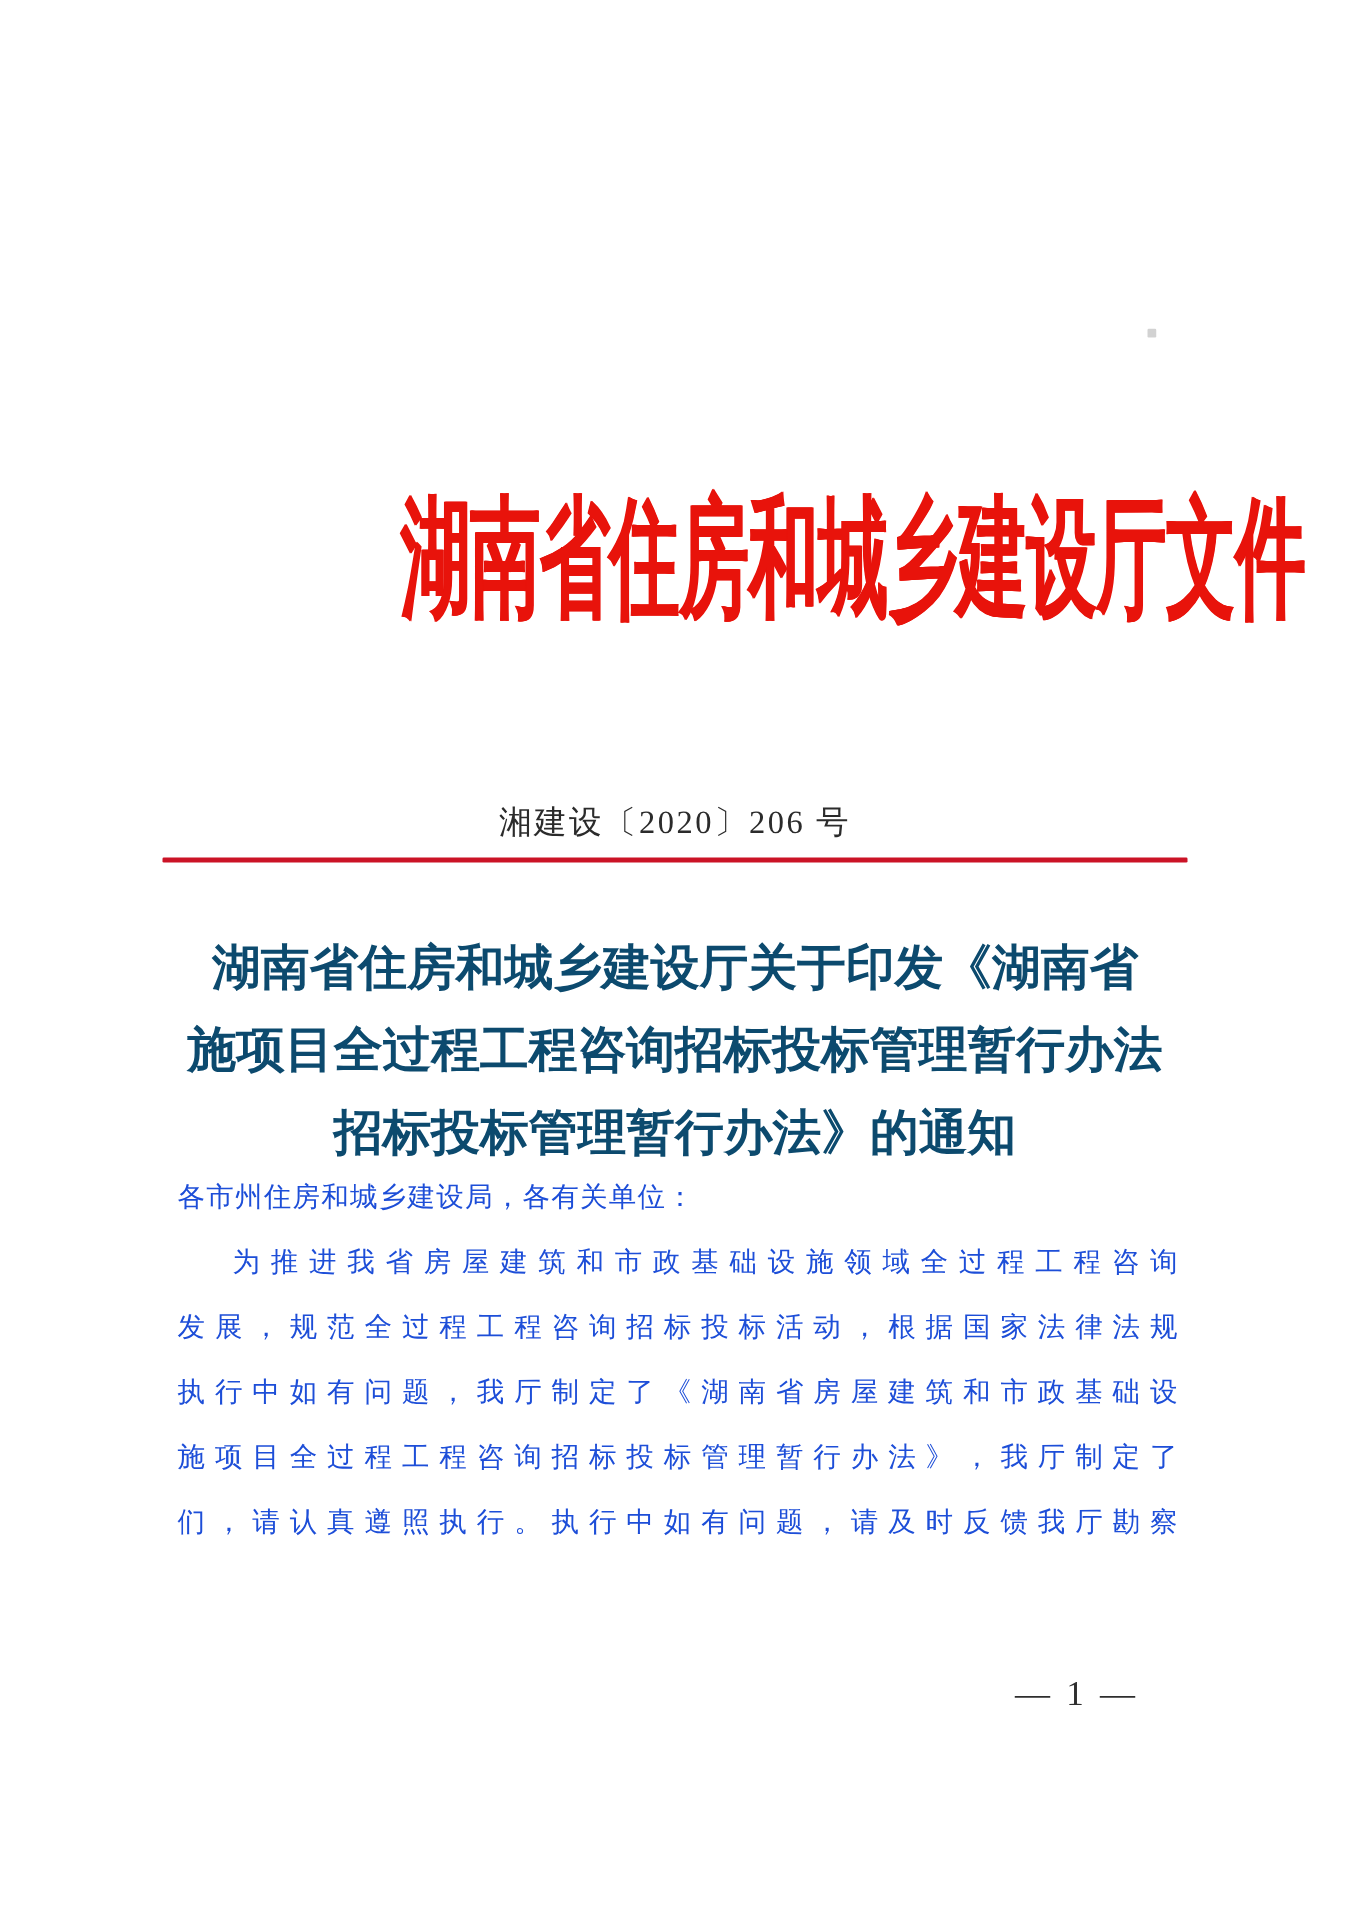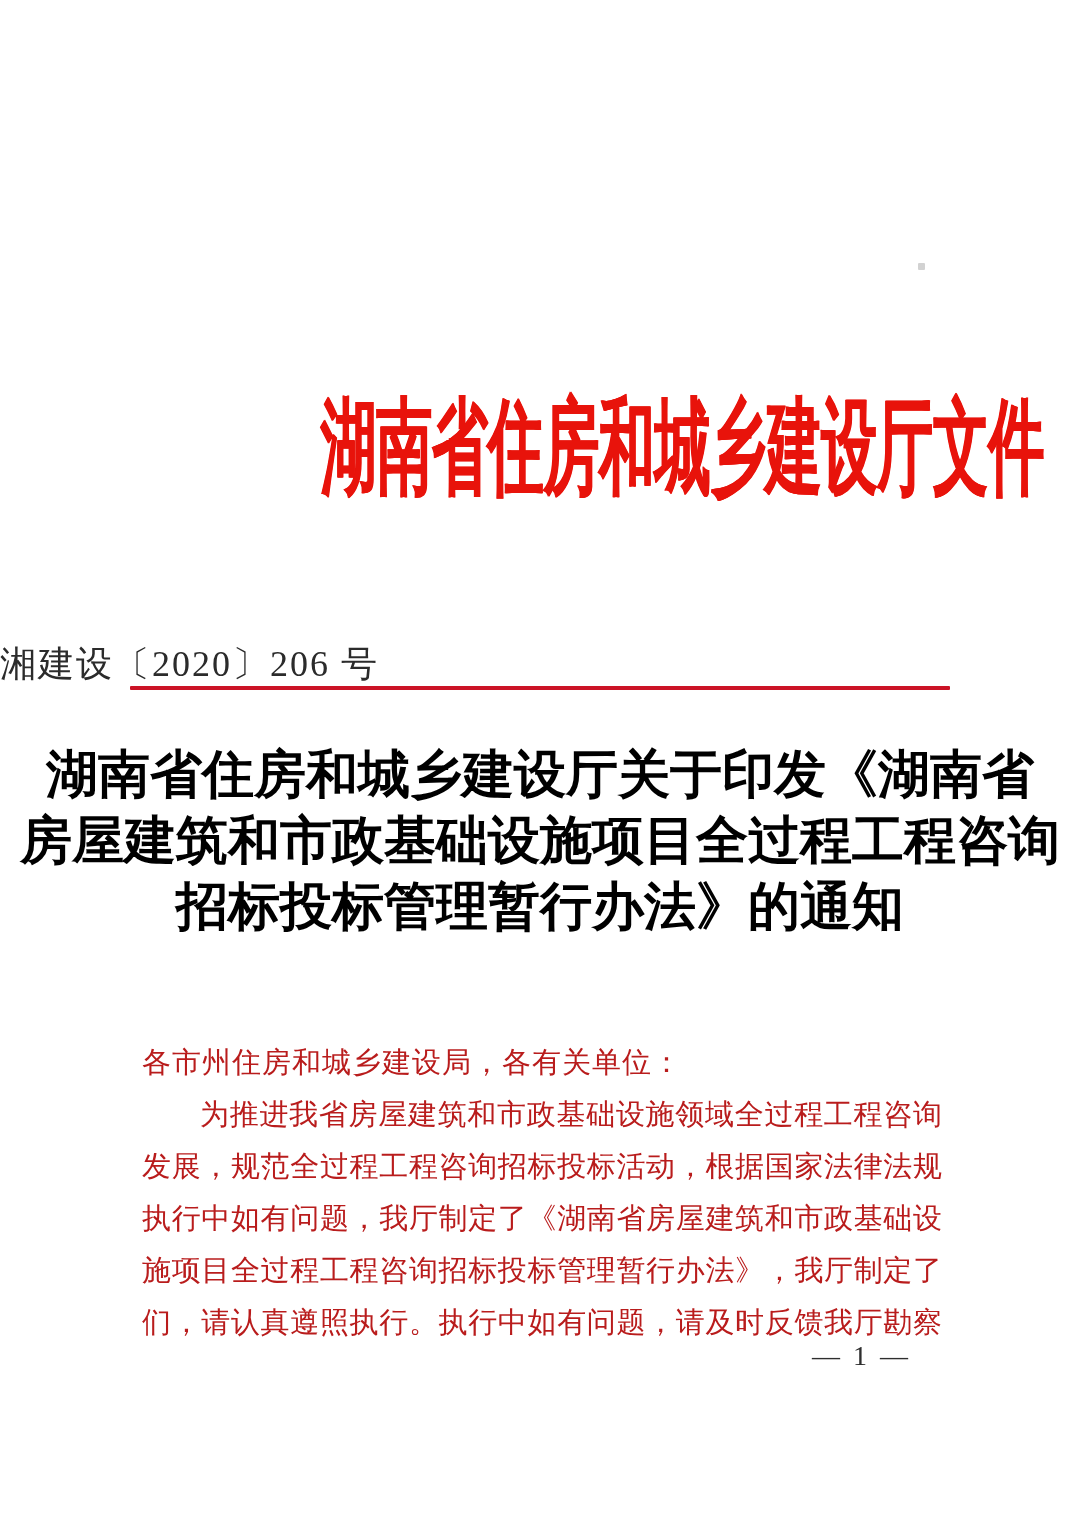--- a/index.html
+++ b/index.html
@@ -48,22 +48,23 @@
     transform-origin: center center;
     text-shadow: 1px 0 0 #e8130b, -1px 0 0 #e8130b;
   }
 
   
   .doc-number {
     position: absolute;
     left: 0;
     top: 640px;
     width: 1080px;
+    text-align: center;
     font-family: "Liberation Serif", "DejaVu Serif", serif;
-    font-size: 36px;
+    font-size: 26px;
     letter-spacing: 2px;
     color: #2b2b2b;
     white-space: nowrap;
   }
 
   
   .red-rule {
     position: absolute;
     left: 130px;
     top: 686px;
@@ -75,37 +76,37 @@
 
   
   .notice-title {
     position: absolute;
     left: 0;
     top: 742px;
     width: 1080px;
     text-align: center;
     font-family: "Liberation Serif", "DejaVu Serif", serif;
     font-weight: 700;
-    font-size: 52px;
+    font-size: 39px;
     line-height: 66px;
-    color: #000000;
+    color: #0c4a6e;
     letter-spacing: 0px;
   }
   .notice-title .t-line { white-space: nowrap; }
 
   
   .body-block {
     position: absolute;
     left: 142px;
-    top: 1036px;
+    top: 932px;
     width: 800px;
     font-family: "Liberation Serif", "DejaVu Serif", serif;
-    font-size: 29px;
+    font-size: 22px;
     line-height: 52px;
-    color: #b91c1c;
+    color: #1d4ed8;
   }
   .body-block .salutation {
     text-align: left;
     white-space: nowrap;
     letter-spacing: 1px;
   }
   .body-block .p-line {
     text-align: justify;
     text-align-last: justify;
   }
@@ -148,21 +149,21 @@
   <div class="masthead-wrap">
     <div class="masthead">湖南省住房和城乡建设厅文件</div>
   </div>
 
   <div class="doc-number">湘建设〔2020〕206 号</div>
 
   <div class="red-rule"></div>
 
   <div class="notice-title">
     <div class="t-line">湖南省住房和城乡建设厅关于印发《湖南省</div>
-    <div class="t-line">房屋建筑和市政基础设施项目全过程工程咨询</div>
+    <div class="t-line">施项目全过程工程咨询招标投标管理暂行办法</div>
     <div class="t-line">招标投标管理暂行办法》的通知</div>
   </div>
 
   <div class="body-block">
     <div class="salutation">各市州住房和城乡建设局，各有关单位：</div>
     <div class="p-line first">为推进我省房屋建筑和市政基础设施领域全过程工程咨询</div>
     <div class="p-line">发展，规范全过程工程咨询招标投标活动，根据国家法律法规</div>
     <div class="p-line">执行中如有问题，我厅制定了《湖南省房屋建筑和市政基础设</div>
     <div class="p-line">施项目全过程工程咨询招标投标管理暂行办法》，我厅制定了</div>
     <div class="p-line">们，请认真遵照执行。执行中如有问题，请及时反馈我厅勘察</div>

